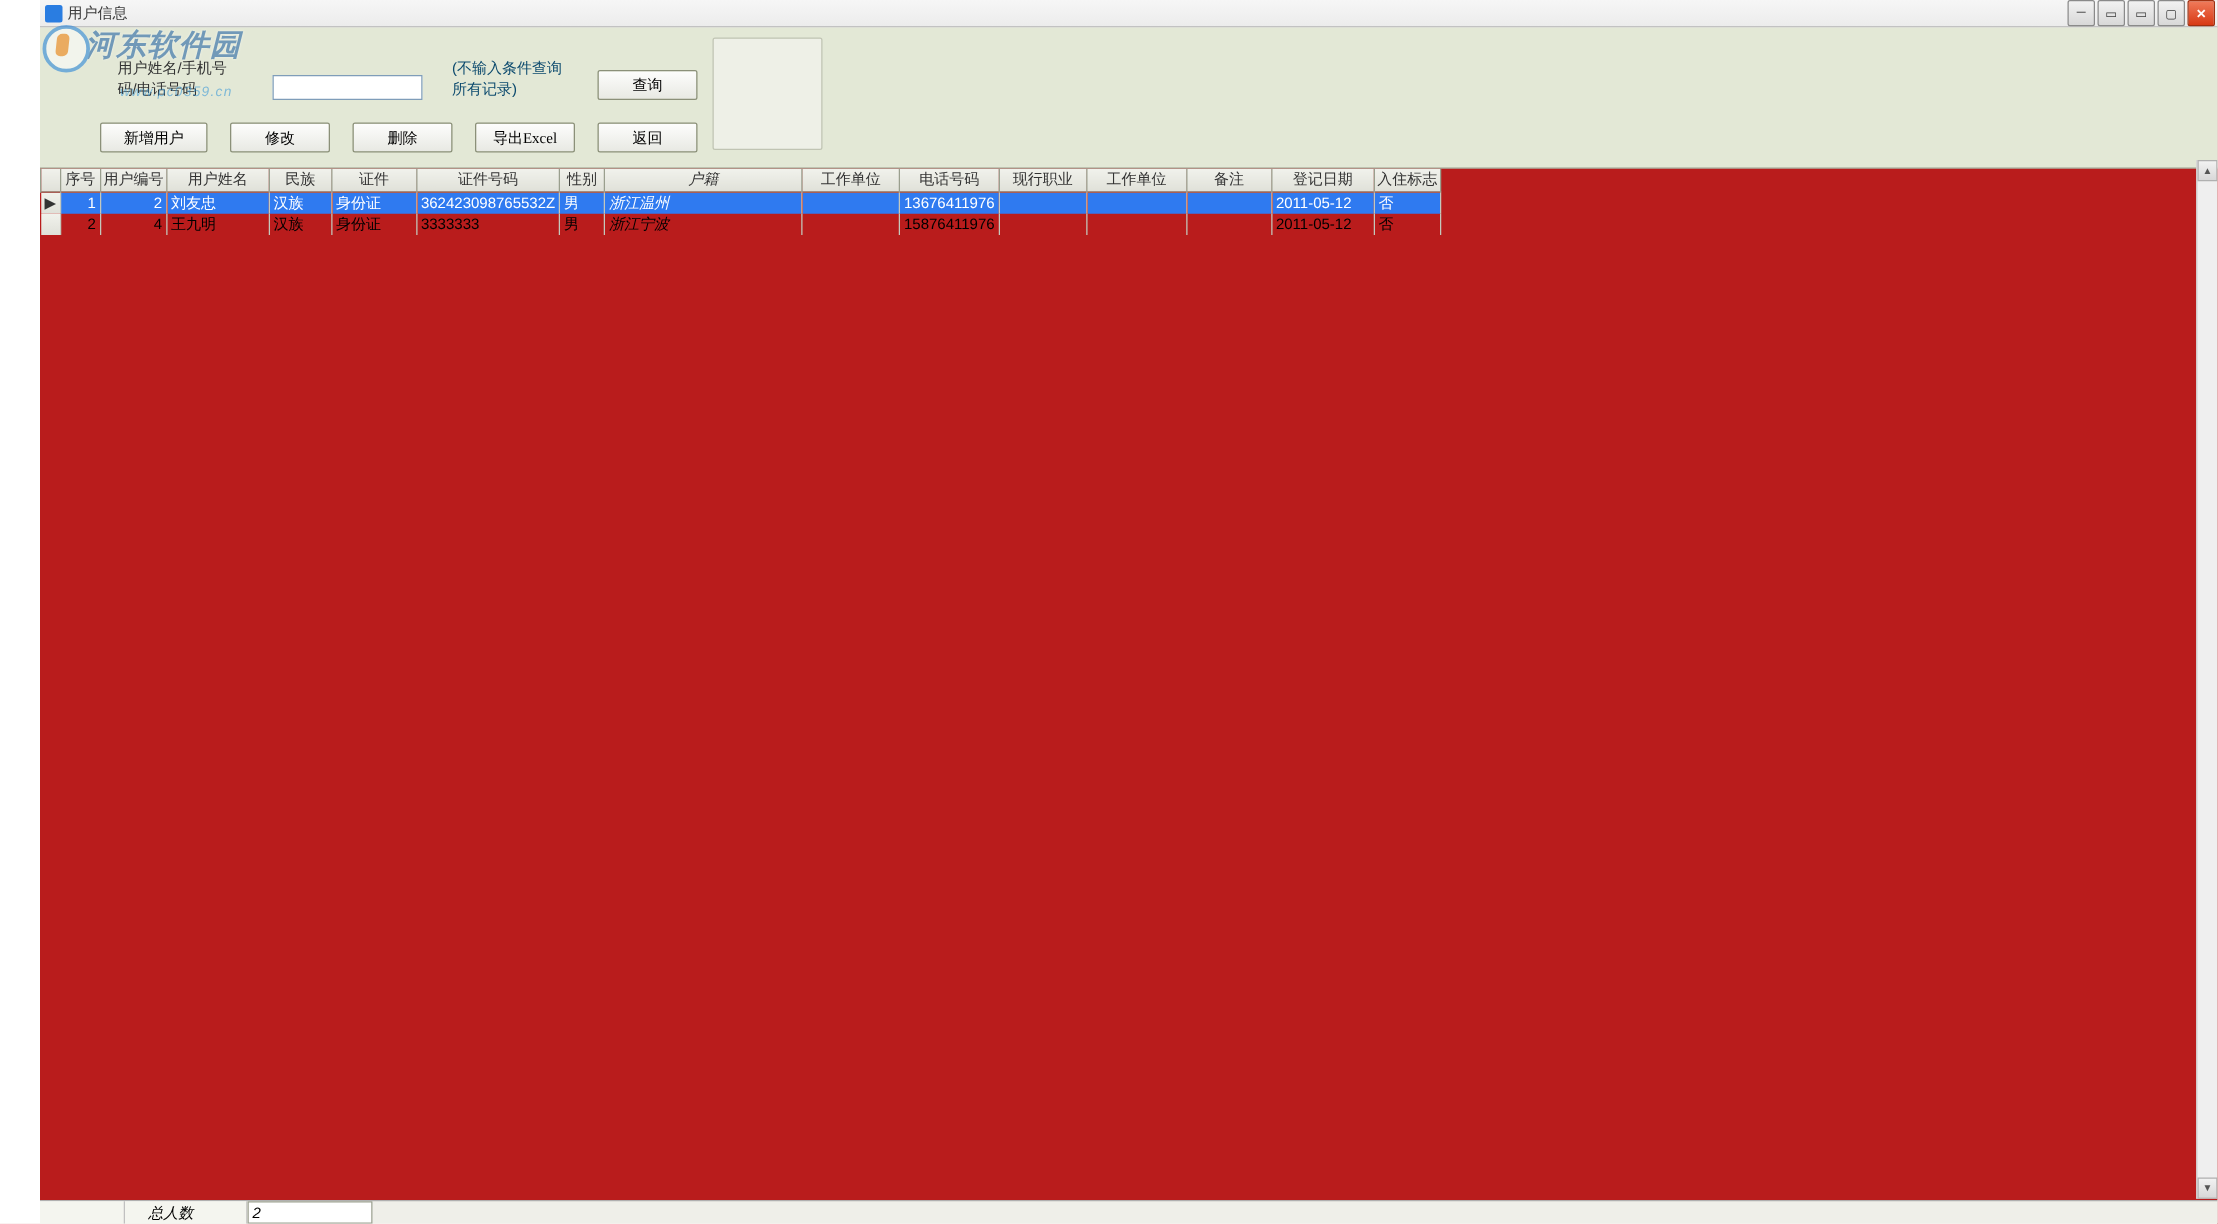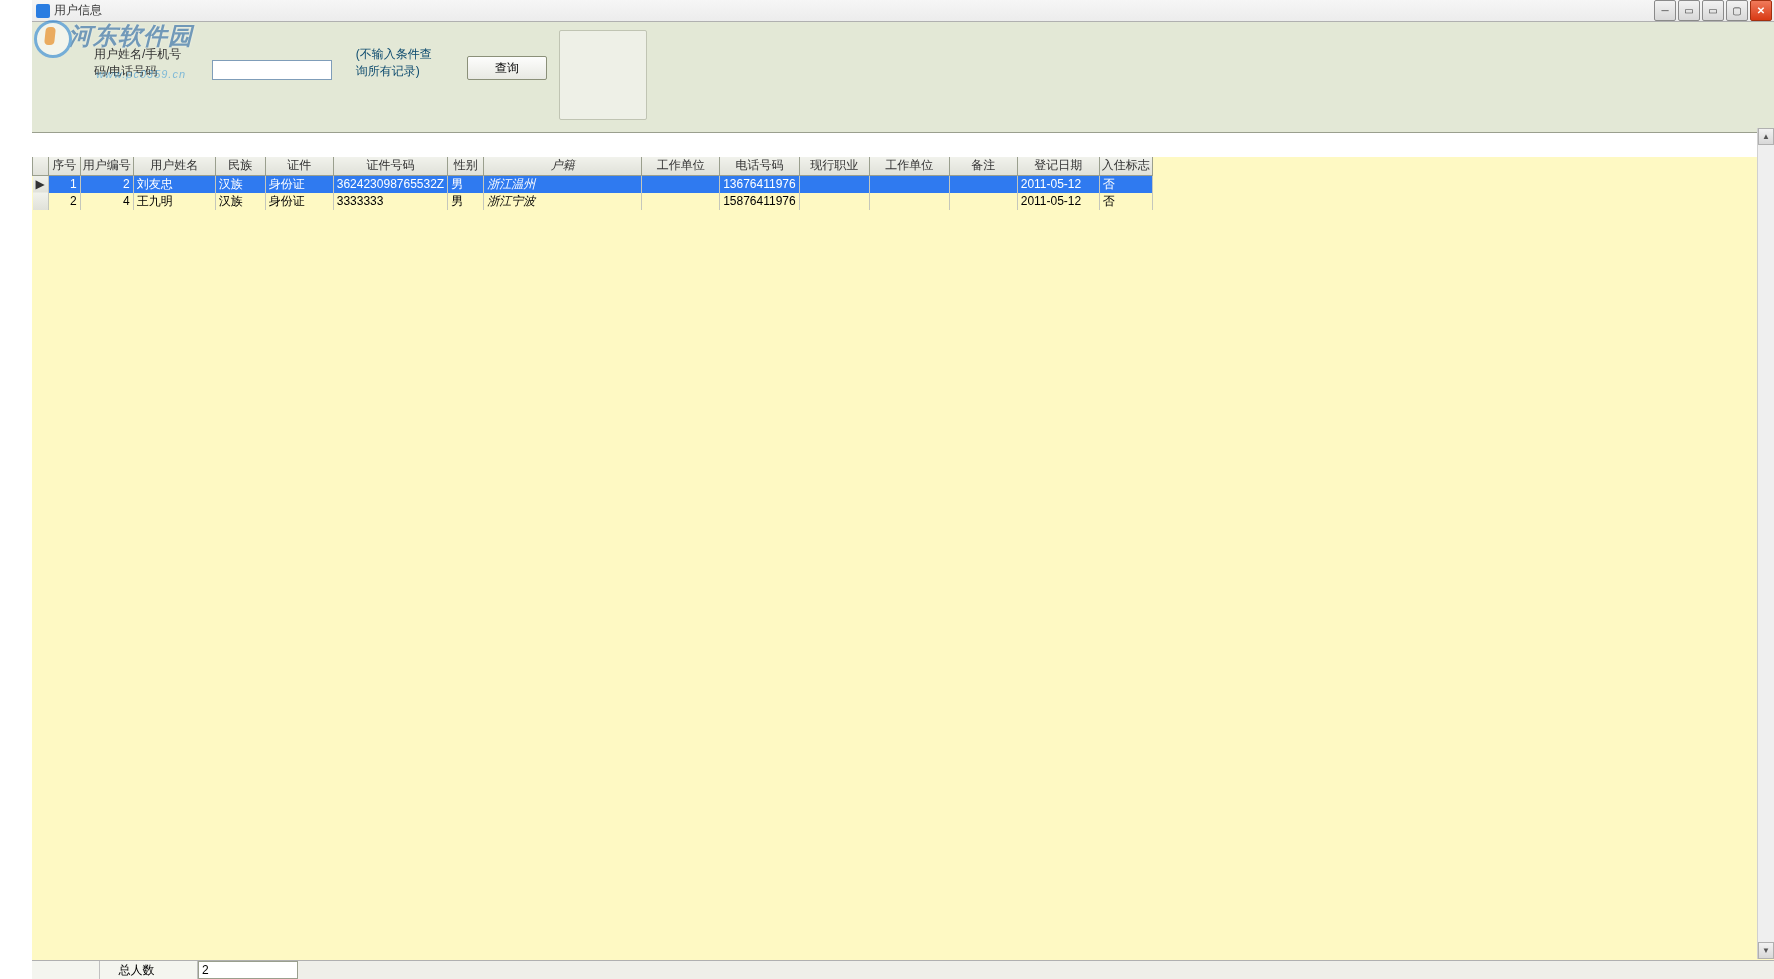--- a/index.html
+++ b/index.html
@@ -140,22 +140,21 @@
     margin: 8px 0 0 12px;
     background: #eef0e7;
     border: 1px solid #c0c4b3;
     border-radius: 2px;
   }
   
   .table-wrapper {
     flex: 1;
     overflow: auto;
     position: relative;
-    background: #fef9c3;
-    margin-top: 24px;
+    background: #b91c1c;
   }
   table.data {
     border-collapse: collapse;
     table-layout: fixed;
     font-size: 12px;
   }
   table.data th {
     height: 18px;
     background: linear-gradient(#f1f2ec,#e0e1d9);
     border: 1px solid #9a9f8e;
@@ -220,20 +219,21 @@
     background: #efefe9;
     display: flex;
     align-items: center;
     font-size: 12px;
   }
   .status-cell {
     height: 100%;
     border-right: 1px solid #c0c0c0;
     display: flex; align-items: center; justify-content: center;
     background: #f4f5ef;
+    font-style: italic;
   }
   .status-cell.blank1 { width: 68px; }
   .status-cell.label  { width: 98px; text-align: right; padding-right: 24px;}
   .status-cell.value  {
     width: 100px;
     background: #ffffff;
     border: 1px solid #9a9f8e;
     justify-content: flex-start;
     padding-left: 3px;
   }
@@ -265,20 +265,27 @@
     </div>
   </div>
 
   <div class="toolbar-area">
     <div class="toolbar-left">
       <div class="search-row">
         <span class="search-label">用户姓名/手机号码/电话号码</span>
         <input class="search-input" type="text" value="" style="">
         <span class="search-hint">(不输入条件查询所有记录)</span>
         <button class="btn">查询</button>
+      </div>
+      <div class="buttons-row">
+        <button class="btn wide">新增用户</button>
+        <button class="btn">修改</button>
+        <button class="btn">删除</button>
+        <button class="btn">导出Excel</button>
+        <button class="btn">返回</button>
       </div>
     </div>
     <div class="spacer-panel"></div>
   </div>
 
   <div class="content">
     <div class="table-wrapper">
       <table class="data">
         <thead>
           <tr>

